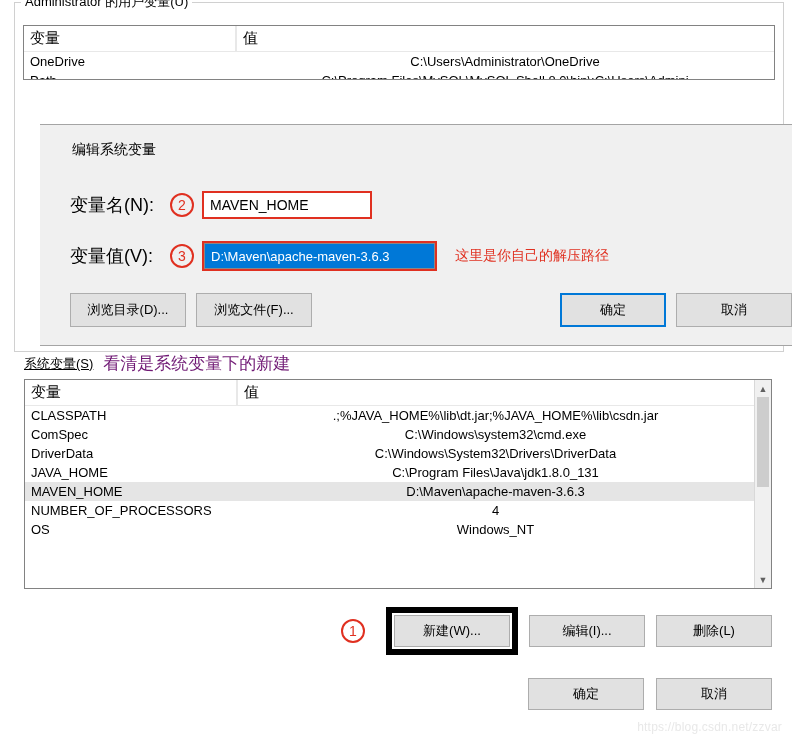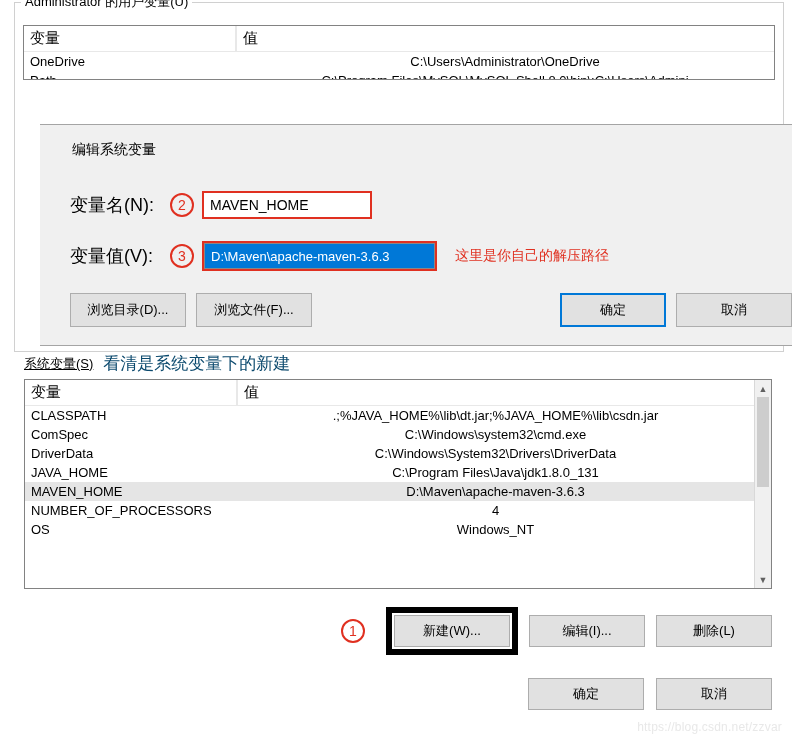--- a/index.html
+++ b/index.html
@@ -160,21 +160,21 @@
       display: flex;
       align-items: center;
       gap: 10px;
       margin-bottom: 4px;
     }
     .sys-label {
       font-size: 13px;
       text-decoration: underline;
     }
     .sys-annotation {
-      color: #0c4a6e;
+      color: #701a75;
       font-size: 17px;
     }
     .sys-table-wrap {
       border: 1px solid #828282;
       height: 210px;
       overflow: hidden;
       position: relative;
       background: #fff;
       display: flex;
     }

